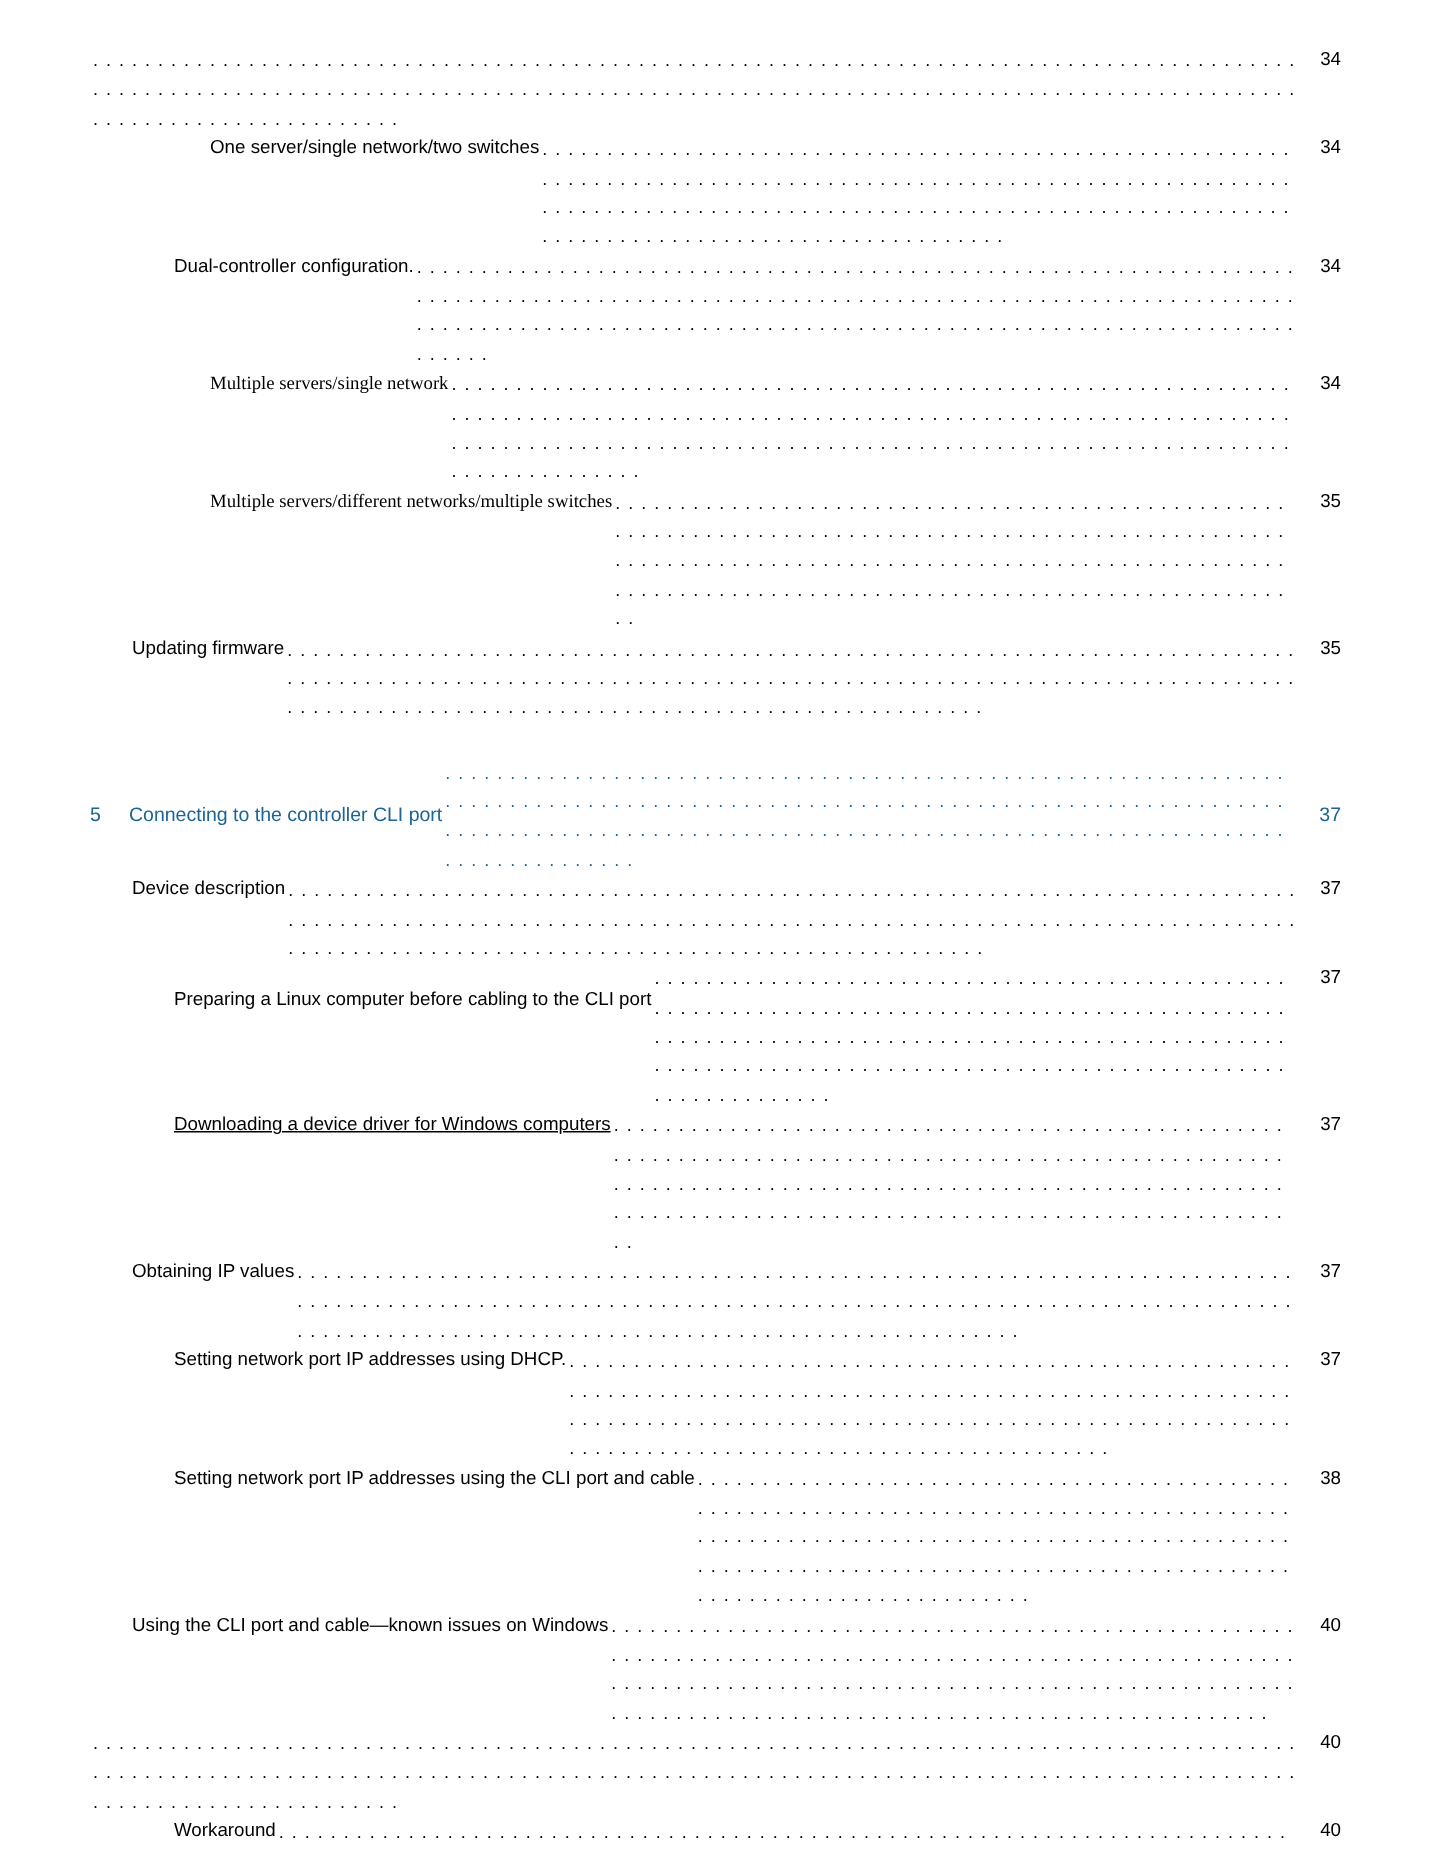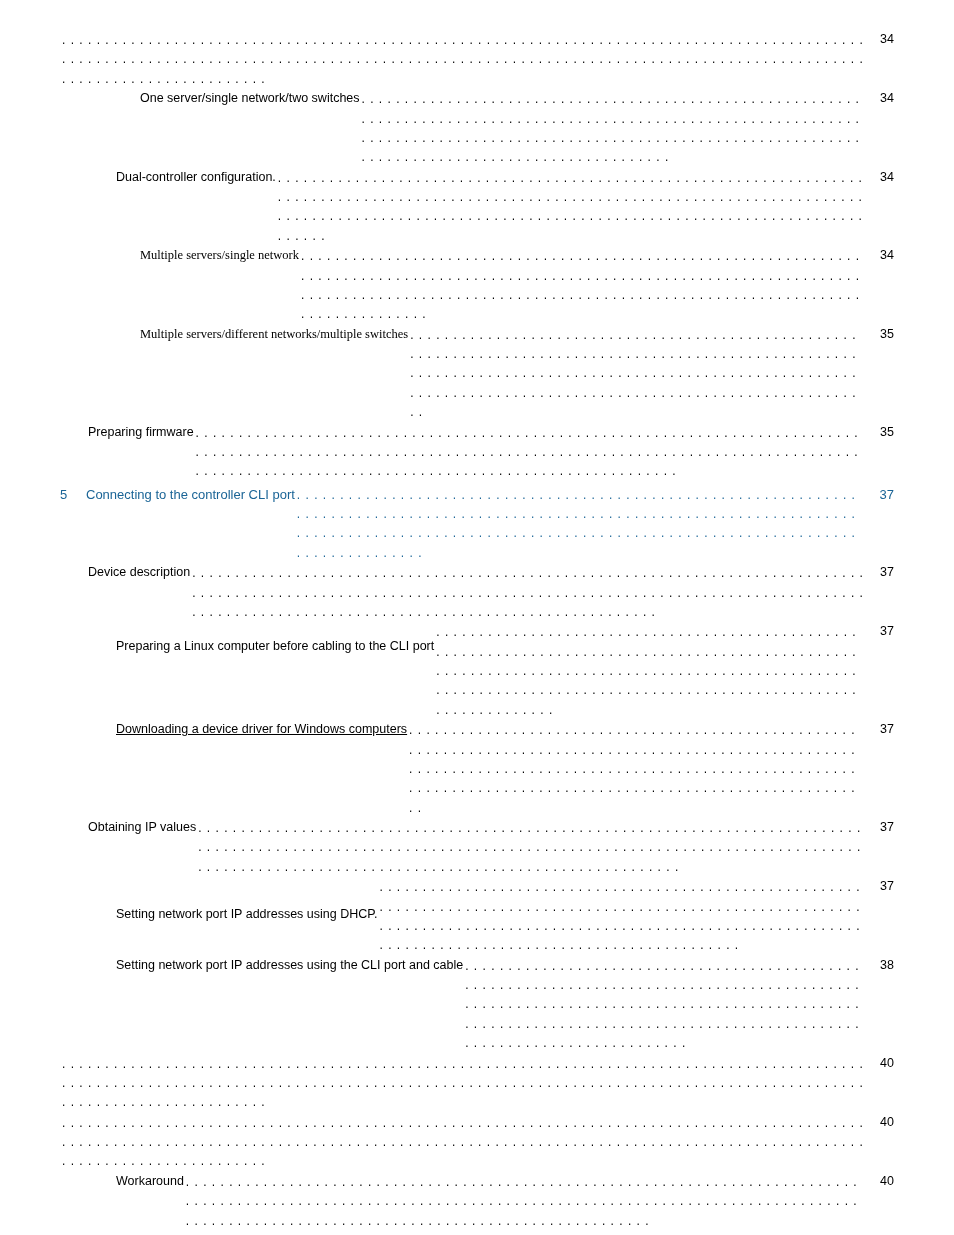--- a/index.html
+++ b/index.html
@@ -53,21 +53,22 @@
     }
     .chapter-heading .toc-page {
       color: #1a6496;
       font-size: 13px;
     }
     .chapter-heading .toc-dots::after {
       color: #1a6496;
     }
 
     .section-gap {
-      margin-top: 4px;
+      margin-top: 24px;
+      align-items: center;
     }
   </style>
 </head>
 <body>
 
 <div id="toc-container">
     <div class="toc-entry">
       <div class="toc-dots"></div>
       <div class="toc-page">34</div>
     </div>
@@ -85,21 +86,21 @@
       <div class="toc-label" style="padding-left:80px;font-family:Liberation Serif, serif;">Multiple servers/single network</div>
       <div class="toc-dots"></div>
       <div class="toc-page">34</div>
     </div>
     <div class="toc-entry">
       <div class="toc-label" style="padding-left:80px;font-family:Liberation Serif, serif;">Multiple servers/different networks/multiple switches</div>
       <div class="toc-dots"></div>
       <div class="toc-page">35</div>
     </div>
     <div class="toc-entry">
-      <div class="toc-label" style="padding-left:28px;">Preparing firmware</div>
+      <div class="toc-label" style="padding-left:28px;">Updating firmware</div>
       <div class="toc-dots"></div>
       <div class="toc-page">35</div>
     </div>
     <div class="toc-entry chapter-heading section-gap">
       <div class="toc-label" style="padding-left:0px;"><span style="display:inline-block;min-width:22px;font-weight:normal;">5</span><span style="margin-left:4px;">Connecting to the controller CLI port</span></div>
       <div class="toc-dots"></div>
       <div class="toc-page">37</div>
     </div>
     <div class="toc-entry">
       <div class="toc-label" style="padding-left:28px;">Device description</div>
@@ -115,30 +116,31 @@
       <div class="toc-label" style="padding-left:56px;text-decoration:underline;">Downloading a device driver for Windows computers</div>
       <div class="toc-dots"></div>
       <div class="toc-page">37</div>
     </div>
     <div class="toc-entry">
       <div class="toc-label" style="padding-left:28px;text-align:right;">Obtaining IP values</div>
       <div class="toc-dots"></div>
       <div class="toc-page">37</div>
     </div>
     <div class="toc-entry">
-      <div class="toc-label" style="padding-left:56px;margin-top:28px;">Setting network port IP addresses using DHCP.</div>
+      <div class="toc-label" style="padding-left:56px;">Setting network port IP addresses using DHCP.</div>
       <div class="toc-dots"></div>
       <div class="toc-page">37</div>
     </div>
     <div class="toc-entry">
       <div class="toc-label" style="padding-left:56px;">Setting network port IP addresses using the CLI port and cable</div>
       <div class="toc-dots"></div>
       <div class="toc-page">38</div>
     </div>
     <div class="toc-entry">
+      <div class="toc-label" style="padding-left:28px;">Using the CLI port and cable—known issues on Windows</div>
       <div class="toc-dots"></div>
       <div class="toc-page">40</div>
     </div>
     <div class="toc-entry">
       <div class="toc-dots"></div>
       <div class="toc-page">40</div>
     </div>
     <div class="toc-entry">
       <div class="toc-label" style="padding-left:56px;">Workaround</div>
       <div class="toc-dots"></div>

